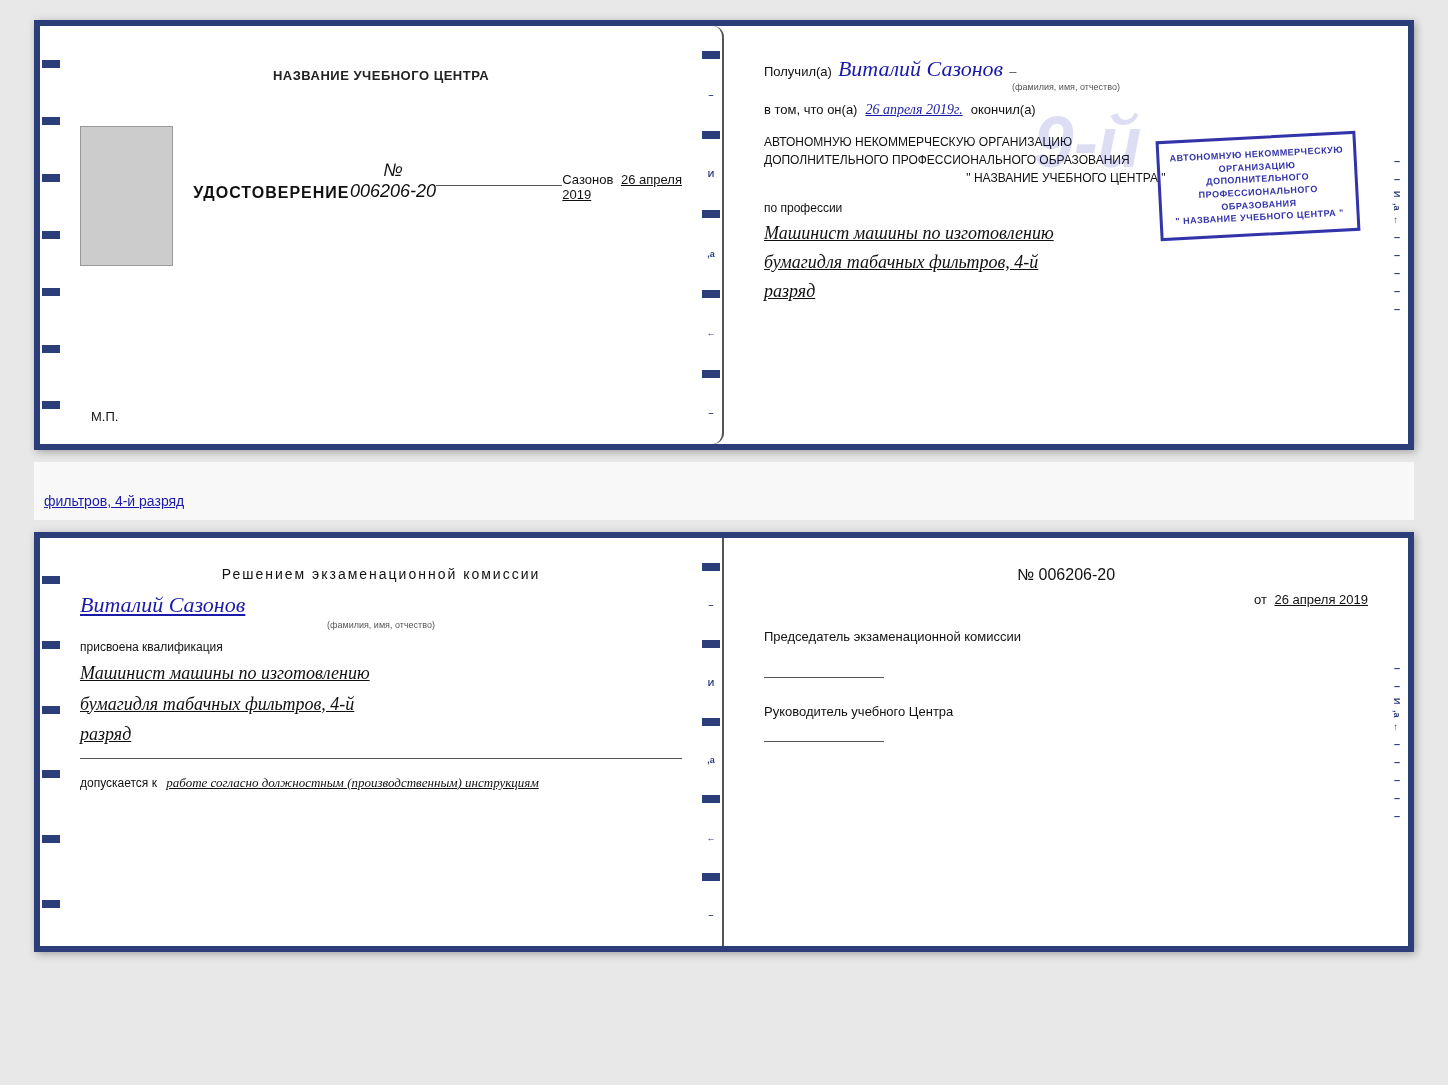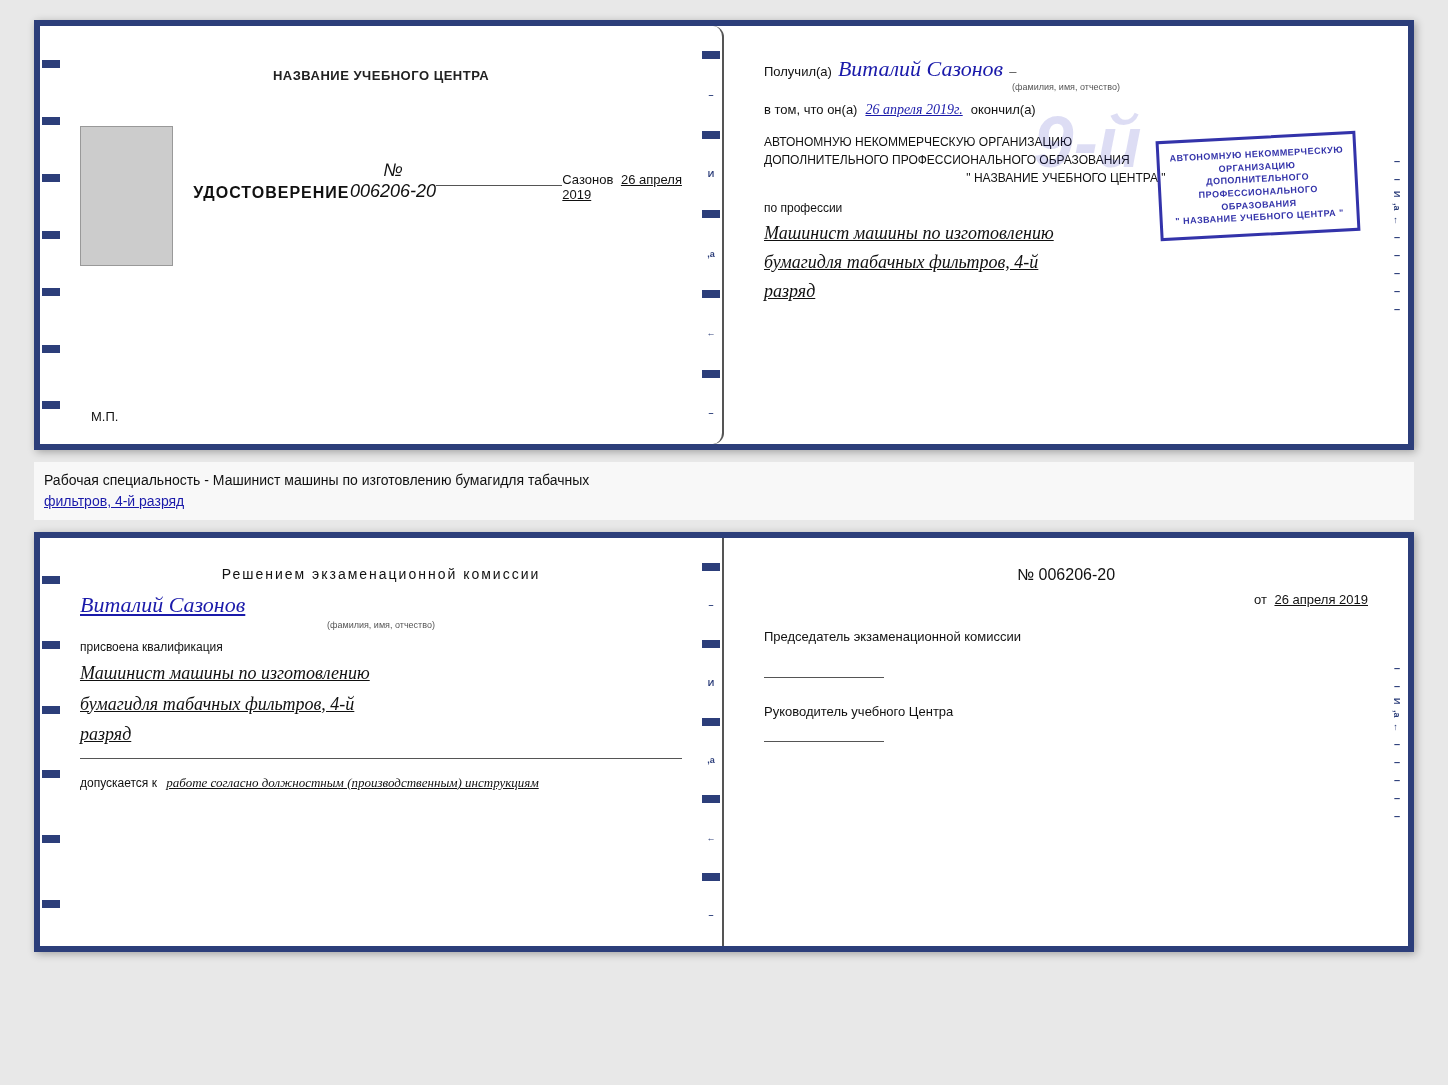--- a/index.html
+++ b/index.html
@@ -475,21 +475,20 @@
       <span class="deco-dash">–</span>
       <span class="deco-dash">–</span>
       <span class="deco-dash">–</span>
       <span class="deco-dash">–</span>
       <span class="deco-dash">–</span>
     </div>
   </div>
 </div>
 
 <div class="middle-label">
-  <span>Рабочая специальность - Машинист машины по изготовлению бумагидля табачных</span>
   <br>
   <span class="underline-text">фильтров, 4-й разряд</span>
 </div>
 
 <div class="certificate-bottom">
 
   <div class="bottom-left">
 
     <div class="left-side-decoration">
       <div class="side-bar"></div>

